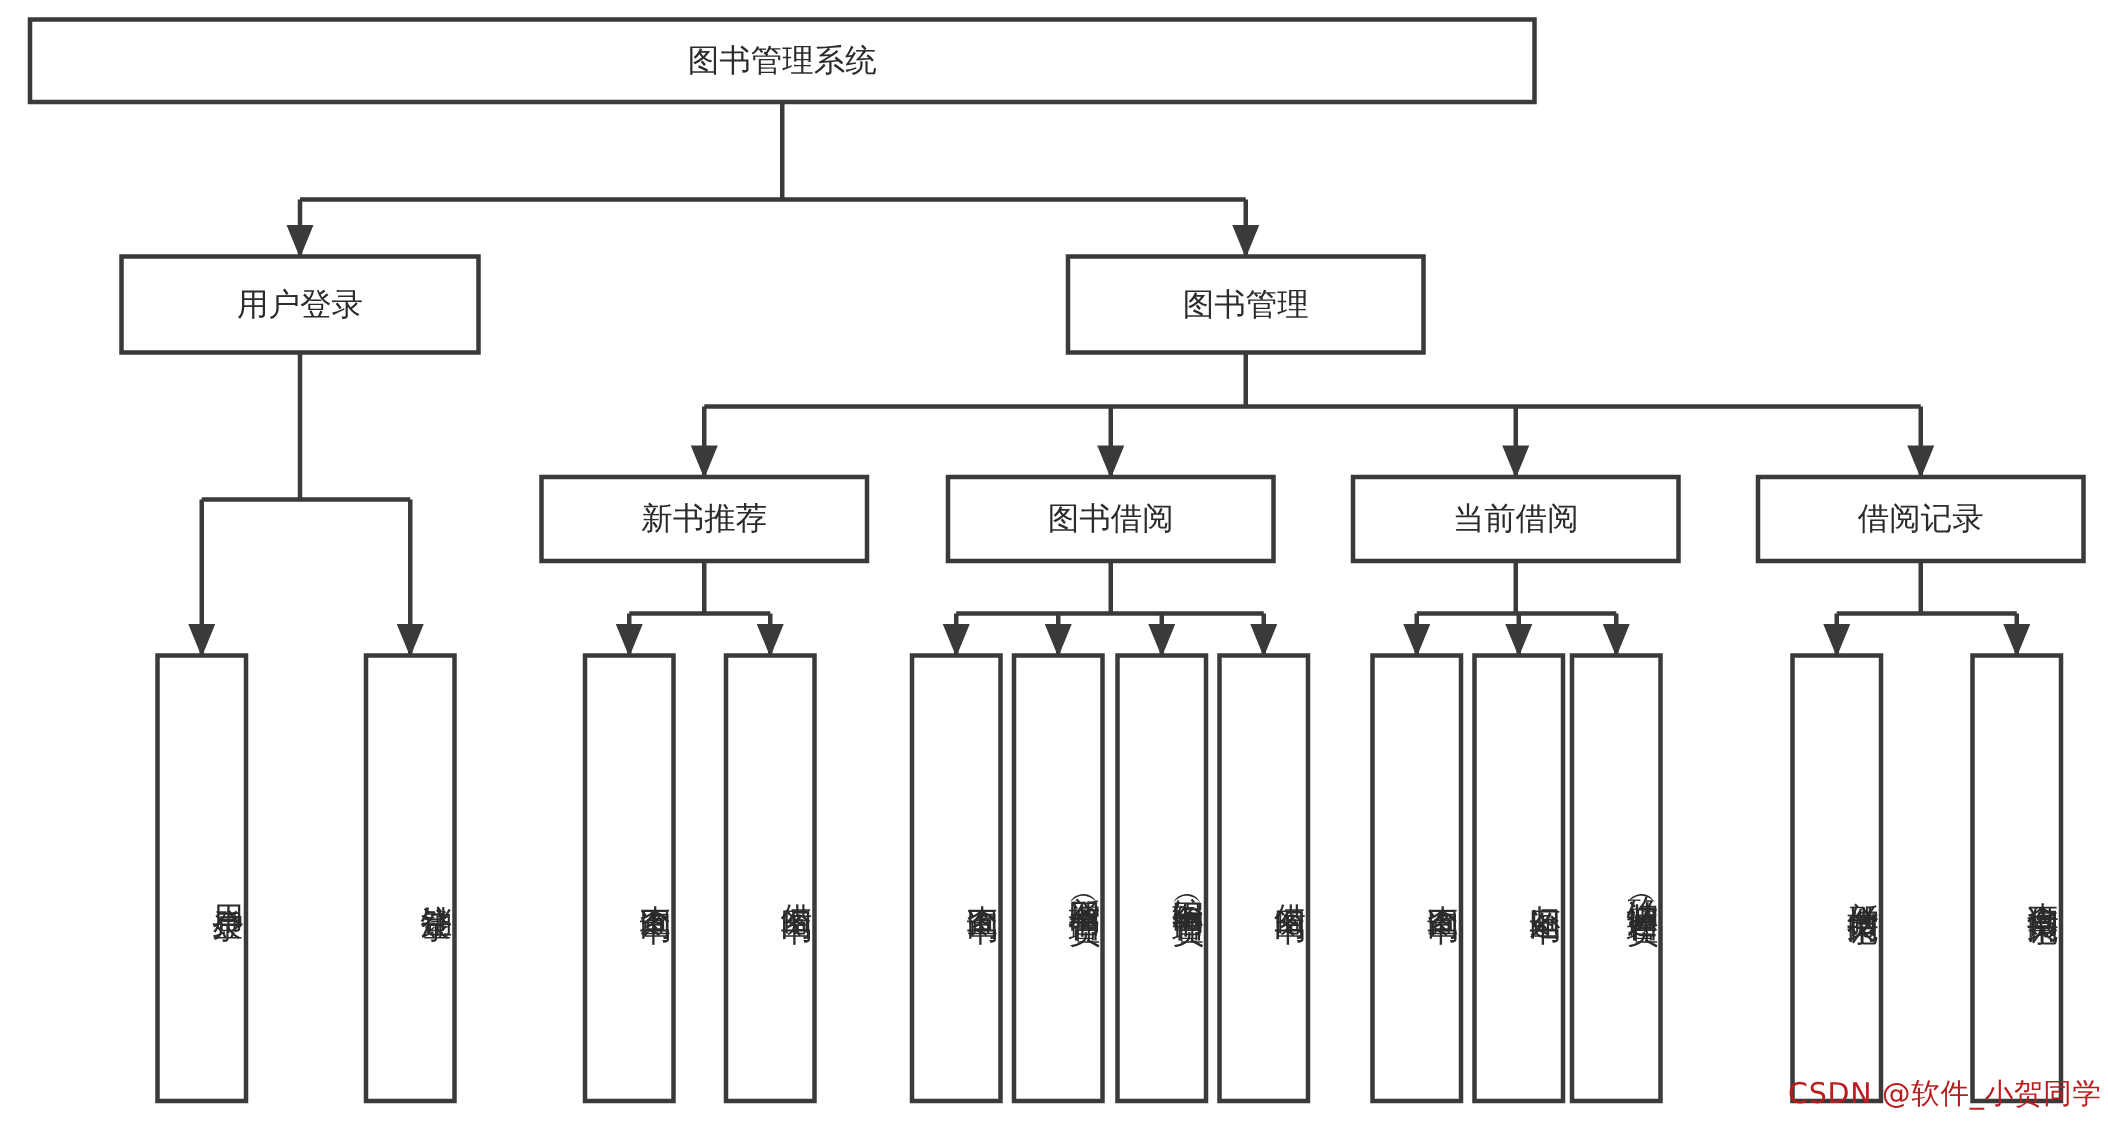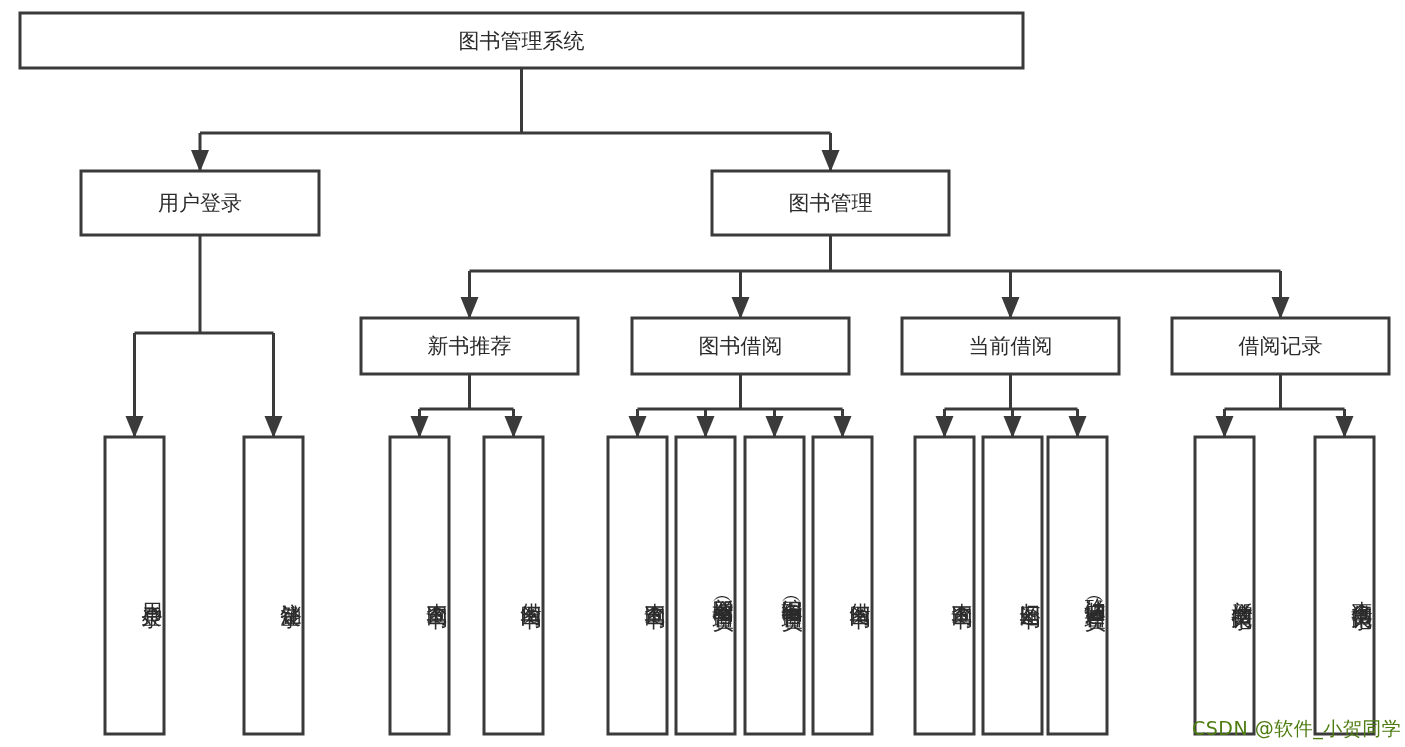--- a/index.html
+++ b/index.html
@@ -65,21 +65,21 @@
     display: flex;
     align-items: flex-start;
     justify-content: center;
     pointer-events: none;
     user-select: none;
   }
   .watermark {
     position: absolute;
     font-family: "DejaVu Sans", "Liberation Sans", sans-serif;
     font-size: 19px;
-    color: #4d7c0f;
+    color: #b91c1c;
     white-space: nowrap;
     letter-spacing: 0.5px;
   }
 </style>
 </head>
 <body>
 
 <div id="diagram-root">
 
   <svg id="flow-svg" viewBox="0 0 1405 747">

